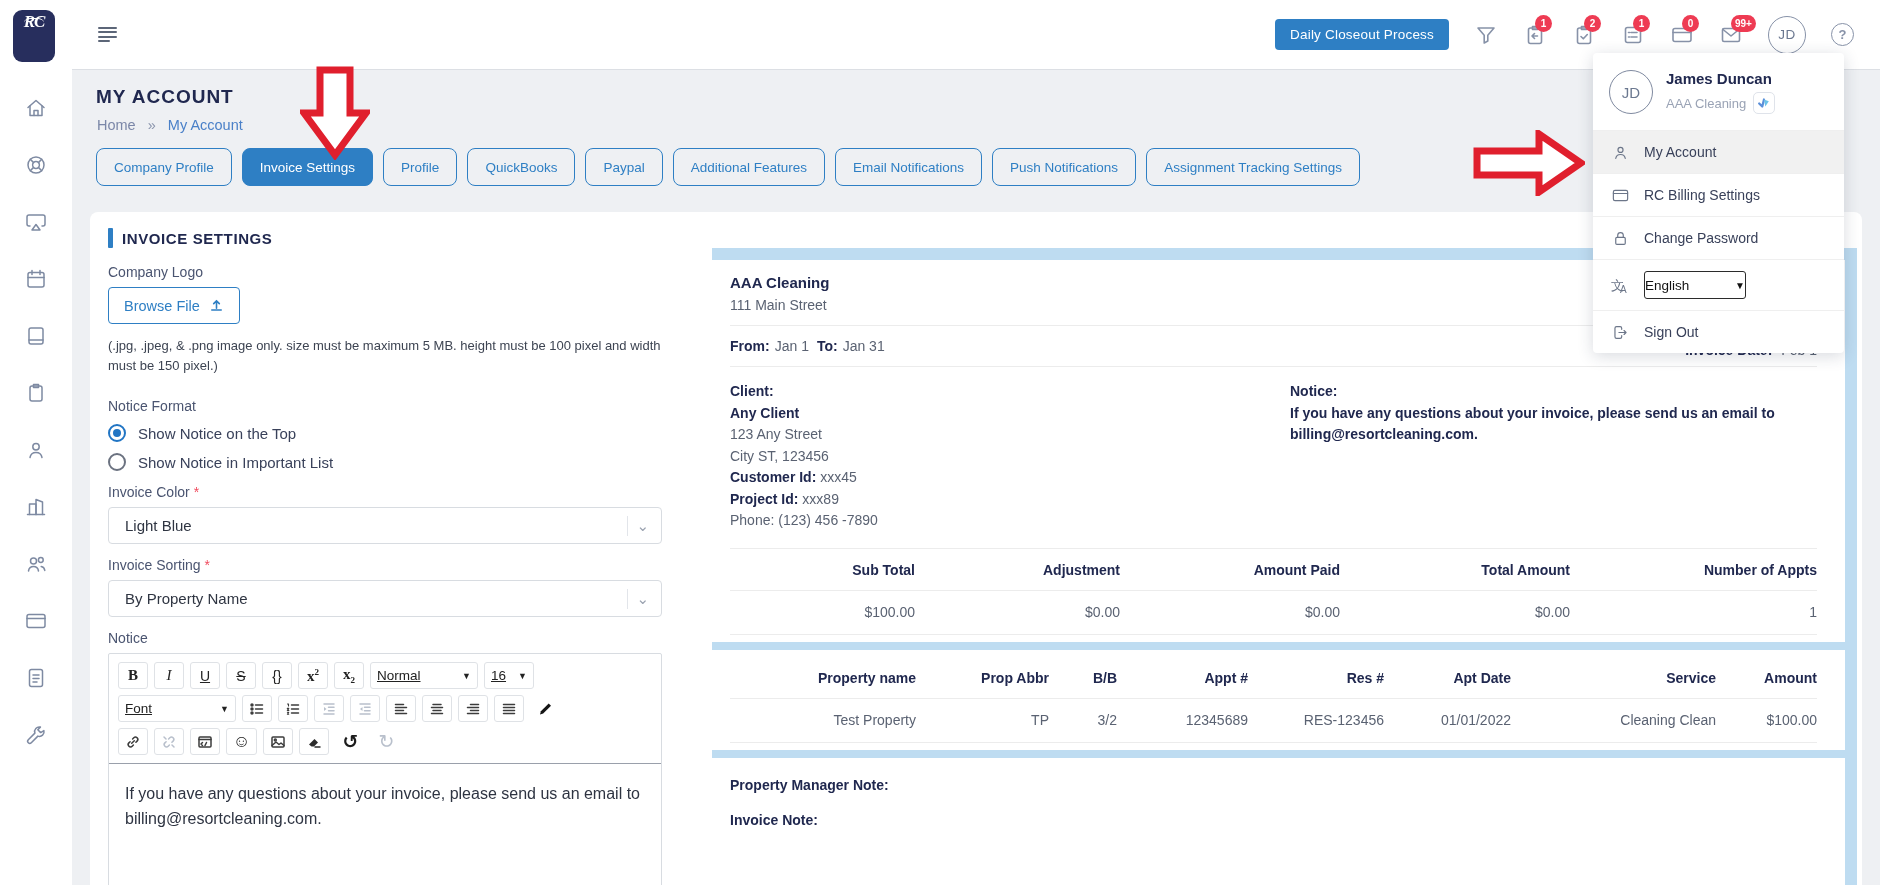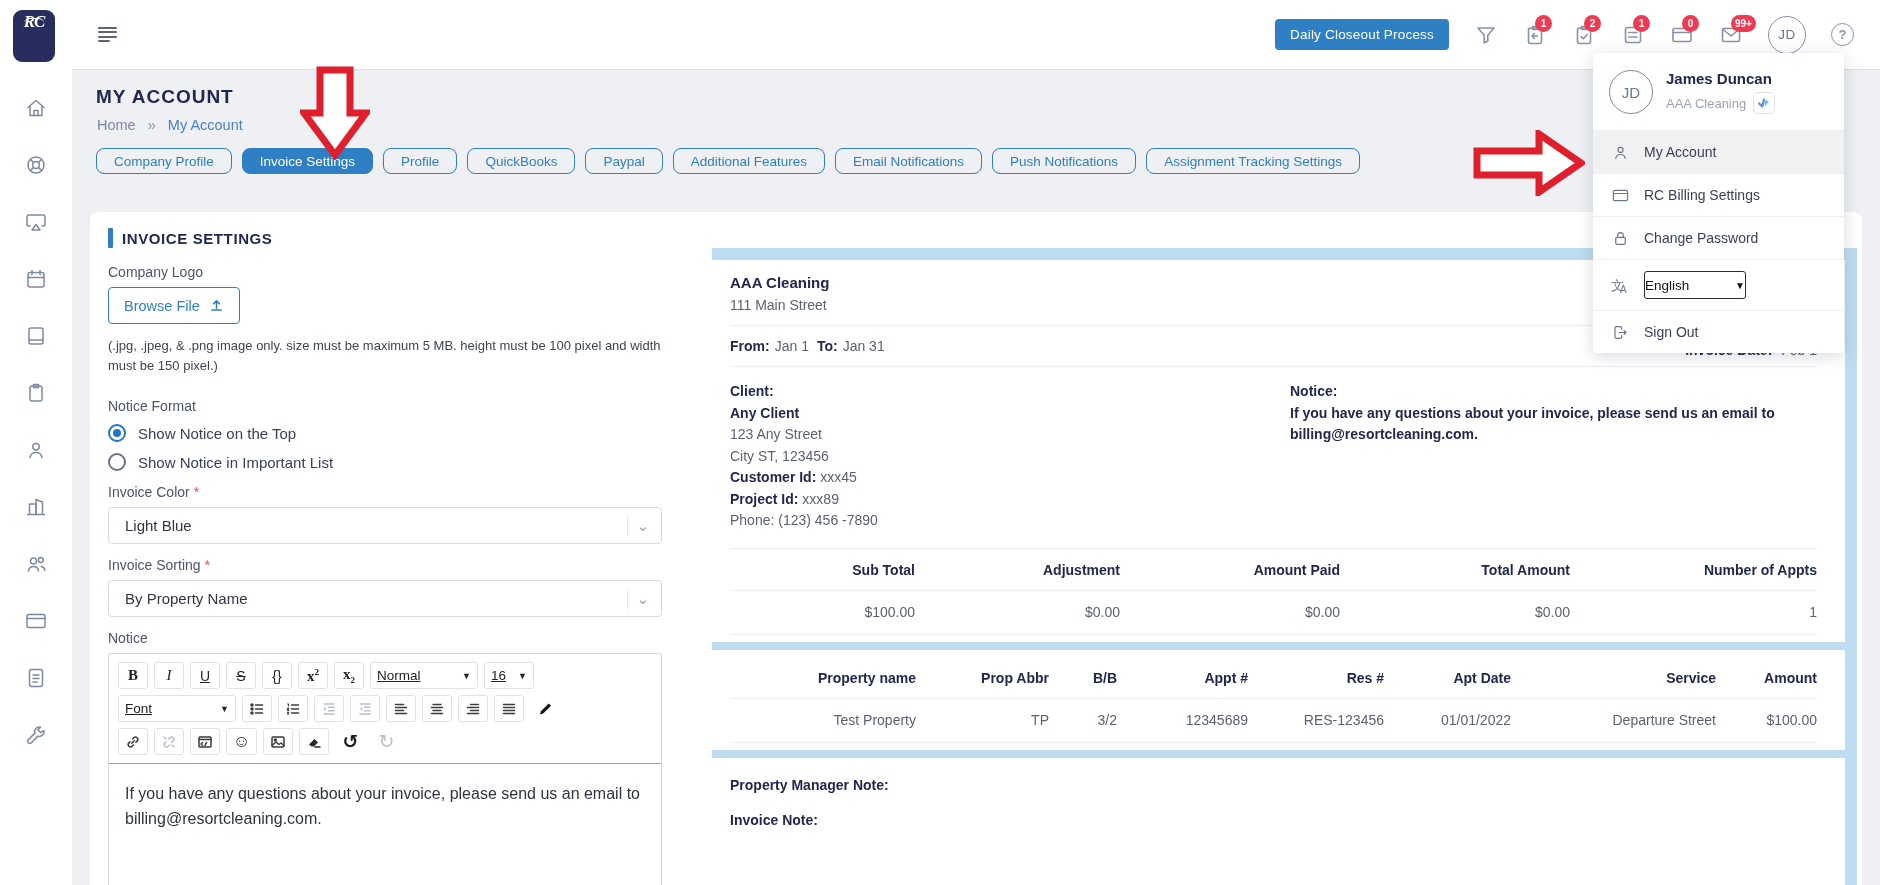--- a/index.html
+++ b/index.html
@@ -45,21 +45,21 @@
   
   .content { position:absolute; left:72px; top:70px; right:0; bottom:0; }
   .page-title { position:absolute; left:24px; top:16px; font-size:19px; font-weight:bold;
     color:#20284f; letter-spacing:1px; }
   .breadcrumb { position:absolute; left:25px; top:47px; font-size:14.5px; color:#7b87a8; }
   .breadcrumb .sep { margin:0 8px; color:#8b95ad; }
   .breadcrumb .cur { color:#4a80c8; cursor:default; }
   .bc-home { cursor:pointer; }
 
   .tabs { position:absolute; left:24px; top:78px; display:flex; gap:10px; }
-  .tab { height:26px; border:1px solid #2e7fc4; border-radius:8px; background:transparent;
+  .tab { height:38px; border:1px solid #2e7fc4; border-radius:8px; background:transparent;
     color:#2e7fc4; font-size:13.5px; font-family:inherit; padding:0 17px; cursor:pointer; }
   .tab.active { background:#2e7fc4; color:#fff; }
 
   
   .card { position:absolute; left:18px; top:142px; width:1772px; bottom:0; background:#fff;
     border-radius:8px 8px 0 0; overflow:hidden; }
 
   
   .form { position:absolute; left:18px; top:16px; width:560px; }
   .sec-head { display:flex; align-items:center; gap:9px; margin-bottom:16px; }
@@ -551,21 +551,21 @@
             <span>Service</span>
             <span>Amount</span>
           </div>
           <div class="trd">
             <span>Test Property</span>
             <span>TP</span>
             <span>3/2</span>
             <span>12345689</span>
             <span>RES-123456</span>
             <span>01/01/2022</span>
-            <span>Departure Street</span>
+            <span>Cleaning Clean</span>
             <span>$100.00</span>
           </div>
         </div>
       </div>
 
       <div class="strip" style="margin-right:12px;"></div>
 
       <div class="pv-pad">
         <div class="pv-note">Property Manager Note:</div>
         <div class="pv-note" style="">Invoice Note:</div>

